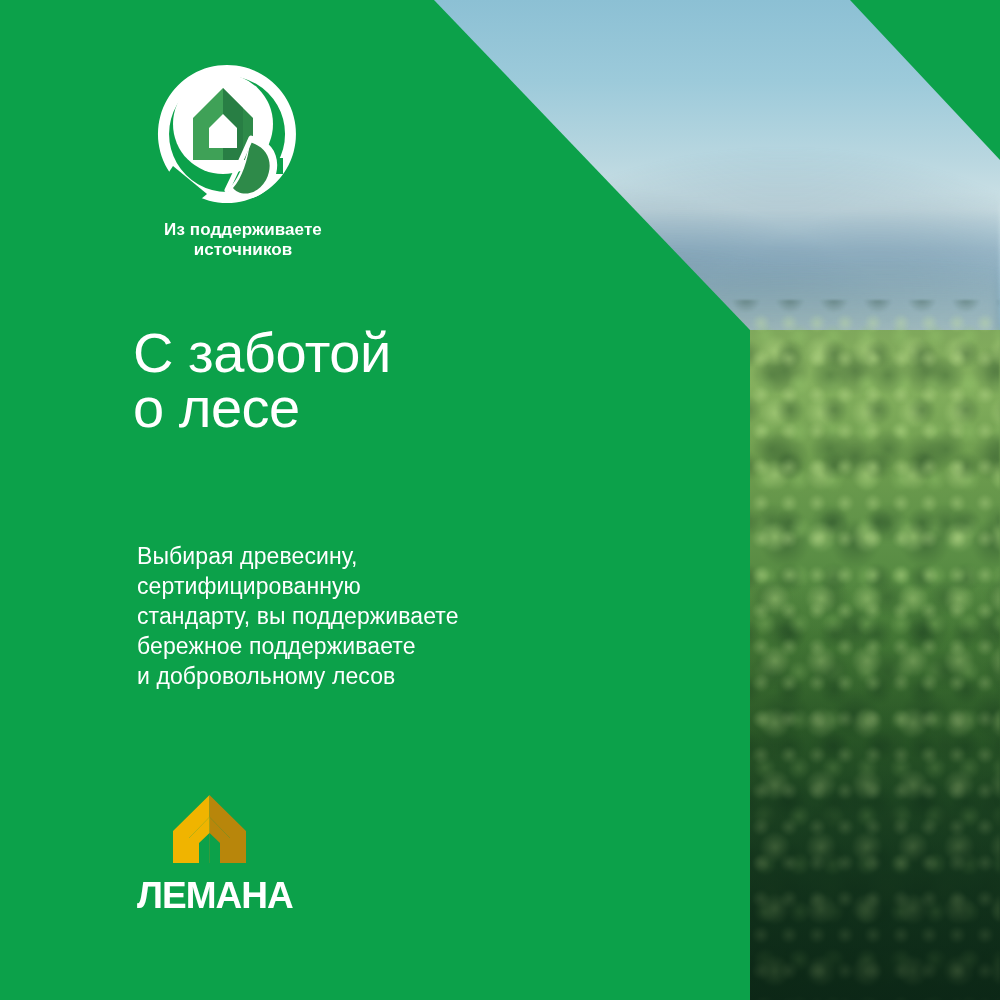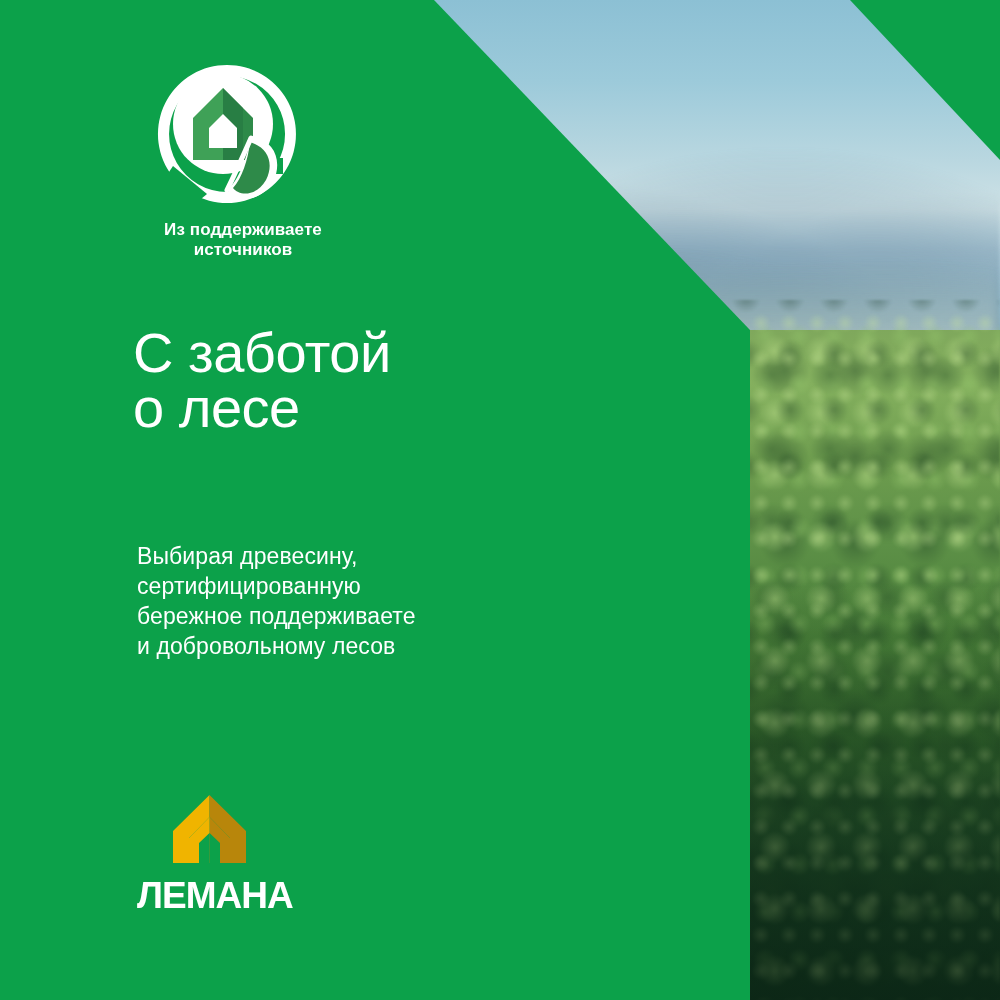--- a/index.html
+++ b/index.html
@@ -212,20 +212,21 @@
     </div>
 
     <div class="headline">
       <span>С заботой</span>
       <span>о лесе</span>
     </div>
 
     <div class="body-copy">
       <span>Выбирая древесину,</span>
       <span>сертифицированную</span>
+      <span>стандарту, вы поддерживаете</span>
       <span>бережное поддерживаете</span>
       <span>и добровольному лесов</span>
     </div>
 
     <div class="brand">
       <svg class="brand-mark" viewBox="0 0 85 72">
 
         <path d="M42.5 2 L6 38 L6 70 L22 70 L22 45 L42.5 24 Z" fill="#F0B400"></path>
 
         <path d="M42.5 2 L79 38 L79 70 L63 70 L63 45 L42.5 24 Z" fill="#B8860B"></path>

